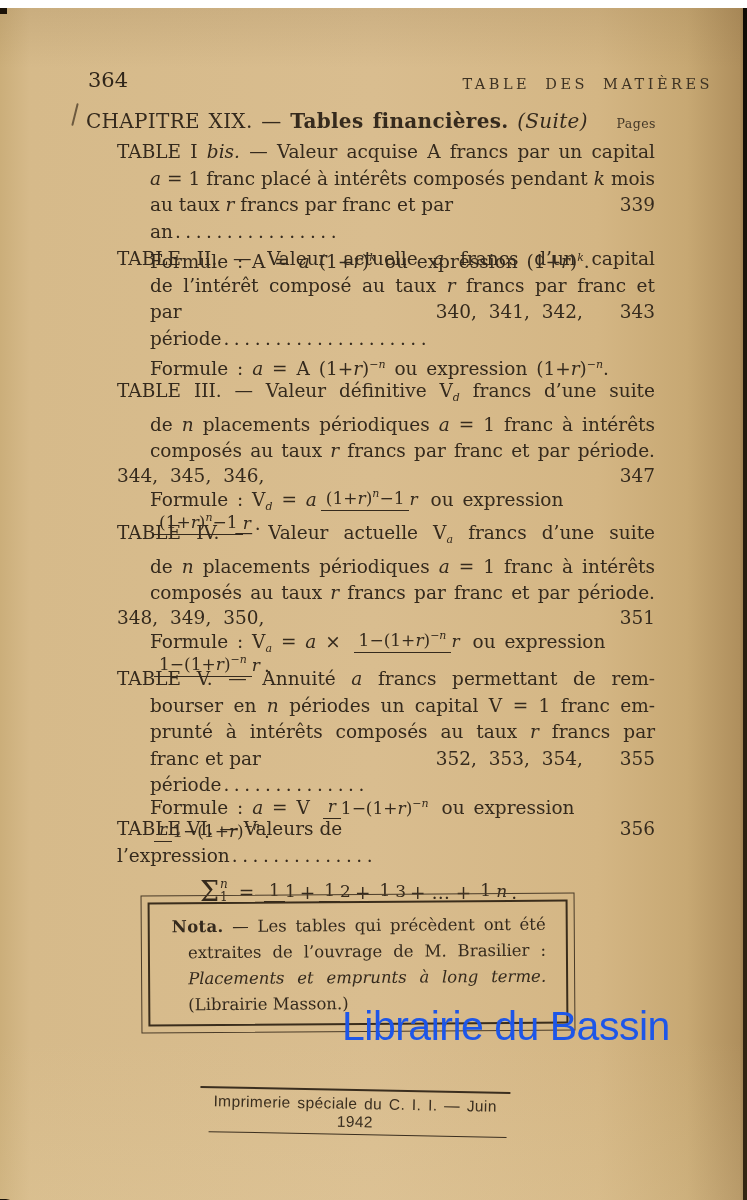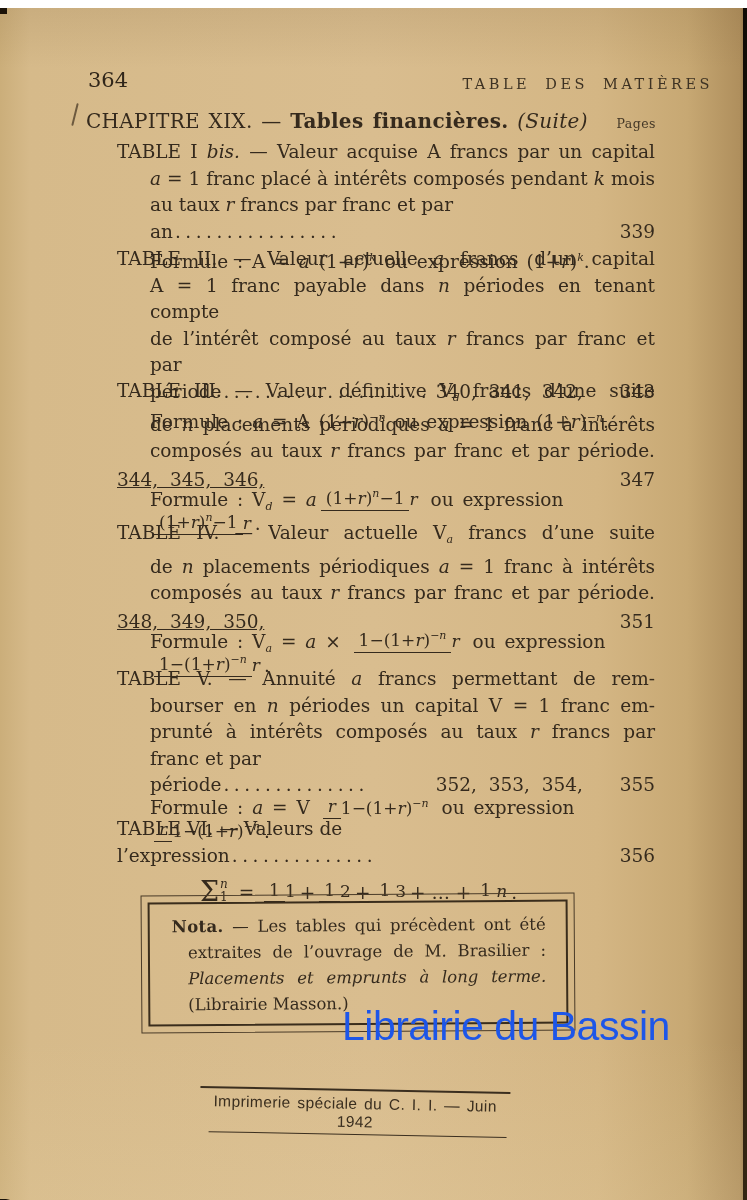--- a/index.html
+++ b/index.html
@@ -21,32 +21,32 @@
   .header-pageno{position:absolute;left:88px;top:60px;font-size:21px;color:#30261a;}
   .running-title{position:absolute;left:53px;top:68px;width:660px;text-align:right;
     font-size:14.5px;letter-spacing:3.5px;word-spacing:7px;color:#3d3223;}
 
   .chapter{position:absolute;left:86px;top:101px;width:570px;display:flex;align-items:baseline;font-size:20px;gap:8px;}
   .chapter .content{letter-spacing:.3px;word-spacing:2px;}
   .pages-label{margin-left:auto;font-size:12.5px;color:#433726;letter-spacing:.5px;}
 
   #entries{position:absolute;left:117px;top:0;width:538px;}
   .entry{position:absolute;left:0;width:538px;}
-  .line{display:flex;align-items:flex-end;line-height:26.5px;min-height:26.5px;font-size:18.5px;}
+  .line{display:flex;align-items:flex-start;line-height:26.5px;min-height:26.5px;font-size:18.5px;}
   .line .content{flex:0 1 auto;display:block;}
   .line .content.just{flex:1 1 auto;text-align:justify;text-align-last:justify;}
   .line.c .content,.line.fm .content{padding-left:33px;}
   .line.fm{word-spacing:3px;}
   .line.r{height:22px;line-height:22px;justify-content:flex-end;}
   .line.tall{height:44px;align-items:center;}
   .line.tall .content{line-height:normal;}
   .line.ctr{justify-content:center;height:48px;align-items:center;padding-right:55px;}
   .pagenum{width:58px;flex:0 0 58px;text-align:right;margin-left:auto;word-spacing:4px;}
   .mid{margin-left:auto;word-spacing:6px;padding-right:14px;white-space:nowrap;}
-  .line.r .mid{margin-left:0;text-decoration:underline;}
+  .line.r .mid{margin-left:0;}
   .it{font-style:italic;}
   .bd{font-weight:bold;letter-spacing:.3px;}
   .sup{font-size:11px;vertical-align:7px;letter-spacing:0;}
   .sub{font-size:11px;vertical-align:-4px;letter-spacing:0;}
   .dots{letter-spacing:4.5px;margin-left:2px;white-space:nowrap;overflow:hidden;}
   .frac{display:inline-flex;flex-direction:row;align-items:center;vertical-align:middle;margin:0 4px;font-size:17px;line-height:1.2;transform:translateY(-2px);}
   .frac .num{border-bottom:1.6px solid #352a1d;padding:0 5px 1px;white-space:nowrap;}
   .frac .den{padding-top:1px;white-space:nowrap;}
   .sigma-wrap{display:inline-flex;align-items:center;vertical-align:middle;margin-right:5px;transform:translateY(-2px);}
   .sigma{font-size:27px;line-height:1;}
@@ -102,23 +102,20 @@
         </div>
         <div class="line fm">
           <span class="content"><span>Formule : A = </span><span class="it">a</span><span> (1+</span><span class="it">r</span><span>)</span><span class="it sup">k</span><span> ou expression (1+</span><span class="it">r</span><span>)</span><span class="it sup">k</span><span>.</span></span>
         </div>
       </div>
       <div class="entry" style="top: 238px;">
         <div class="line f">
           <span class="content just"><span>TABLE II. — Valeur actuelle </span><span class="it">a</span><span> francs d’un capital</span></span>
         </div>
         <div class="line c">
-          <span class="content just"><span>A = 1 franc payable dans </span><span class="it">n</span><span> périodes en tenant compte</span></span>
-        </div>
-        <div class="line c">
           <span class="content just"><span>de l’intérêt composé au taux </span><span class="it">r</span><span> francs par franc et</span></span>
         </div>
         <div class="line c">
           <span class="content"><span>par période</span><span class="dots">....................</span></span>
           <span class="mid">340, 341, 342,</span>
           <span class="pagenum">343</span>
         </div>
         <div class="line fm">
           <span class="content"><span>Formule : </span><span class="it">a</span><span> = A (1+</span><span class="it">r</span><span>)</span><span class="it sup">−n</span><span> ou expression (1+</span><span class="it">r</span><span>)</span><span class="it sup">−n</span><span>.</span></span>
         </div>

